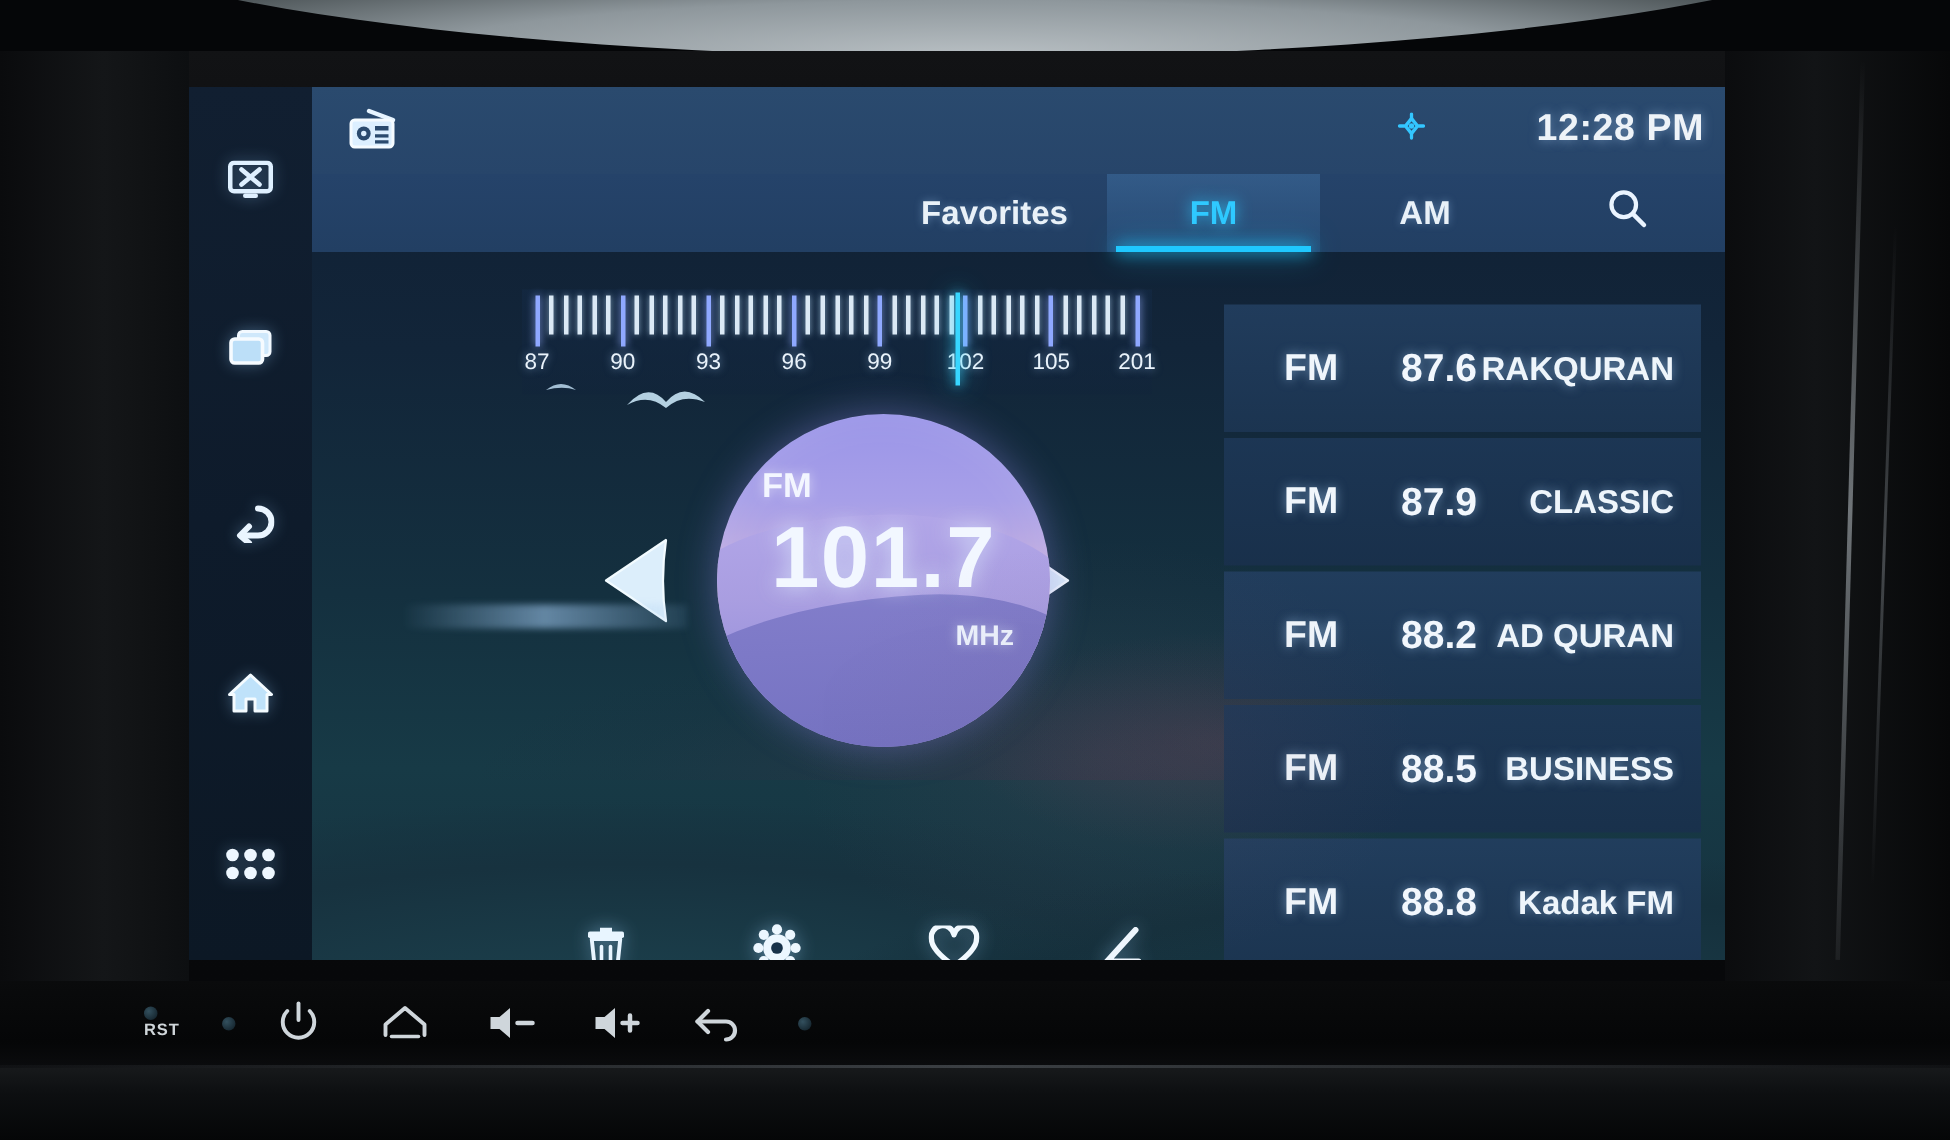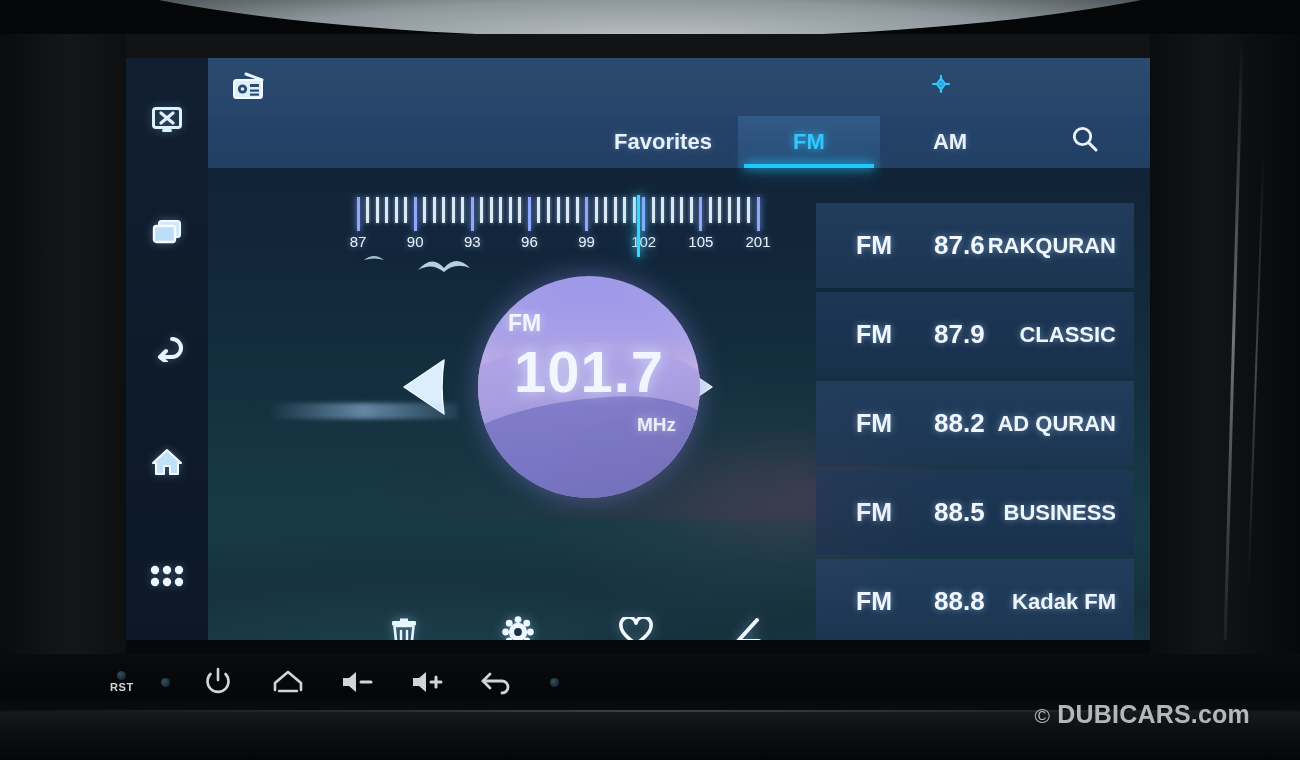--- a/index.html
+++ b/index.html
@@ -26,21 +26,21 @@
     transform:rotate(1.6deg); }
   .bezel-sheen2{ position:absolute; left:1255px; top:150px; width:2px; height:440px;
     background:linear-gradient(180deg,rgba(160,168,175,.0),rgba(160,168,175,.38),rgba(160,168,175,.0));
     transform:rotate(2deg); }
 
   
   .btn-strip{ position:absolute; left:0; top:654px; width:1300px; height:58px;
     background:linear-gradient(180deg,#0a0b0c 0%,#050607 70%,#0b0c0e 100%); }
   .btn-row{ position:absolute; left:96px; top:658px; width:480px; height:48px;
     display:flex; align-items:center; gap:0; }
-  .pbtn{ width:70px; display:flex; flex-direction:column; align-items:center; justify-content:center;
+  .pbtn{ width:70px; display:flex; flex-direction:column; align-items:flex-start; justify-content:center;
     color:#c9cfd4; }
   .pbtn svg{ display:block; }
   .rst{ width:52px; }
   .rst .rst-lbl{ font-size:11px; font-weight:bold; letter-spacing:.6px; color:#cfd5d9; margin-top:1px; }
   .tinyled{ width:9px; height:9px; border-radius:50%;
     background:radial-gradient(circle at 35% 35%, #33505e, #0d1a22); }
   .strip-bottom{ position:absolute; left:0; top:712px; width:1300px; height:48px;
     background:linear-gradient(180deg,#17191b 0%,#0d0f11 35%,#050607 100%); }
   .strip-hl{ position:absolute; left:0; top:710px; width:1300px; height:2px;
     background:linear-gradient(90deg,rgba(120,130,138,.05),rgba(150,160,168,.35),rgba(120,130,138,.05)); }
@@ -251,20 +251,21 @@
           </svg>
         </span>
         <span class="gps-ico">
           <svg width="26" height="26" viewBox="0 0 26 26">
             <path d="M13 4 L17 9 L13 14 L9 9 Z" fill="none" stroke="#33c6ff" stroke-width="2.4" stroke-linejoin="round"></path>
             <circle cx="13" cy="9" r="1.8" fill="#33c6ff"></circle>
             <path d="M13 1 L13 4 M13 14 L13 17" stroke="#33c6ff" stroke-width="2.2" stroke-linecap="round"></path>
             <path d="M5 9 L8 9 M18 9 L21 9" stroke="#33c6ff" stroke-width="2.2" stroke-linecap="round"></path>
           </svg>
         </span>
+        <div class="clock">12:28 PM</div>
       </div>
 
       <div class="tabbar">
         <div class="tab tab-fav">
           <span>Favorites</span>
         </div>
         <div class="tab tab-fm active">
           <span>FM</span>
         </div>
         <div class="tab tab-am">
@@ -494,17 +495,13 @@
         </svg>
       </span>
     </div>
     <div class="pbtn" style="width:44px">
       <span class="tinyled"></span>
     </div>
   </div>
   <div class="strip-hl"></div>
   <div class="strip-bottom"></div>
 
-  <div class="watermark">
-    <span class="c">©</span>
-    <span>DUBICARS.com</span>
-  </div>
 </div>
 
 </body></html>

